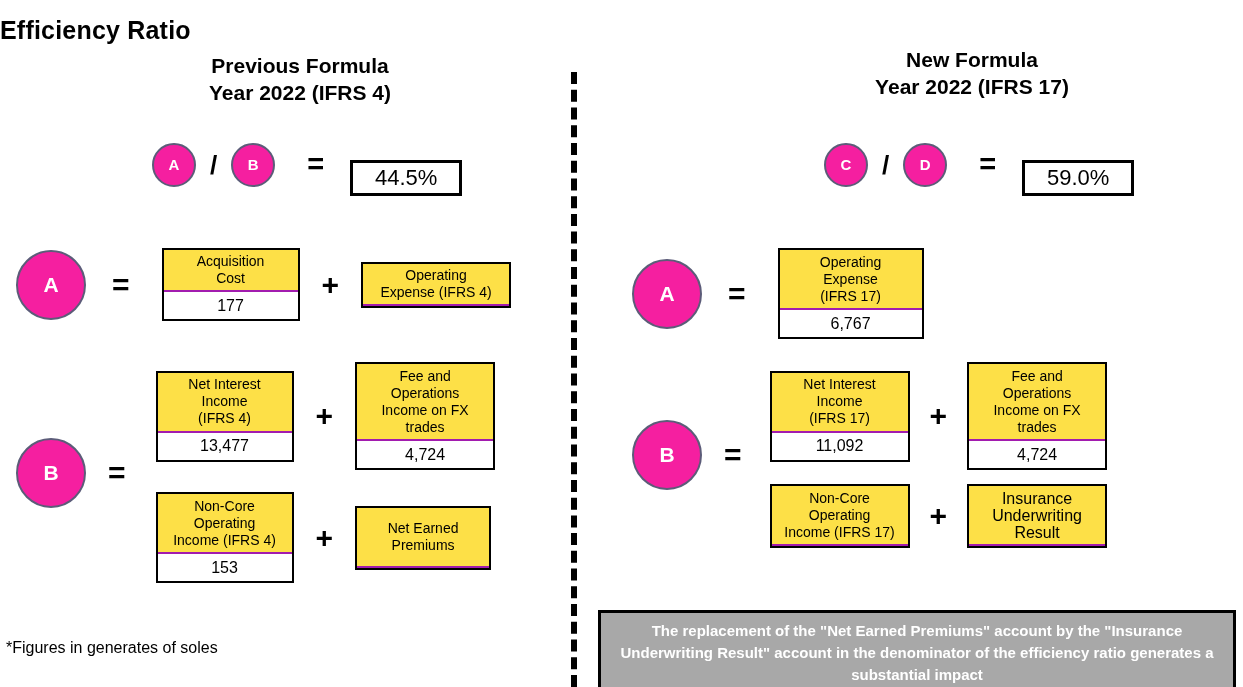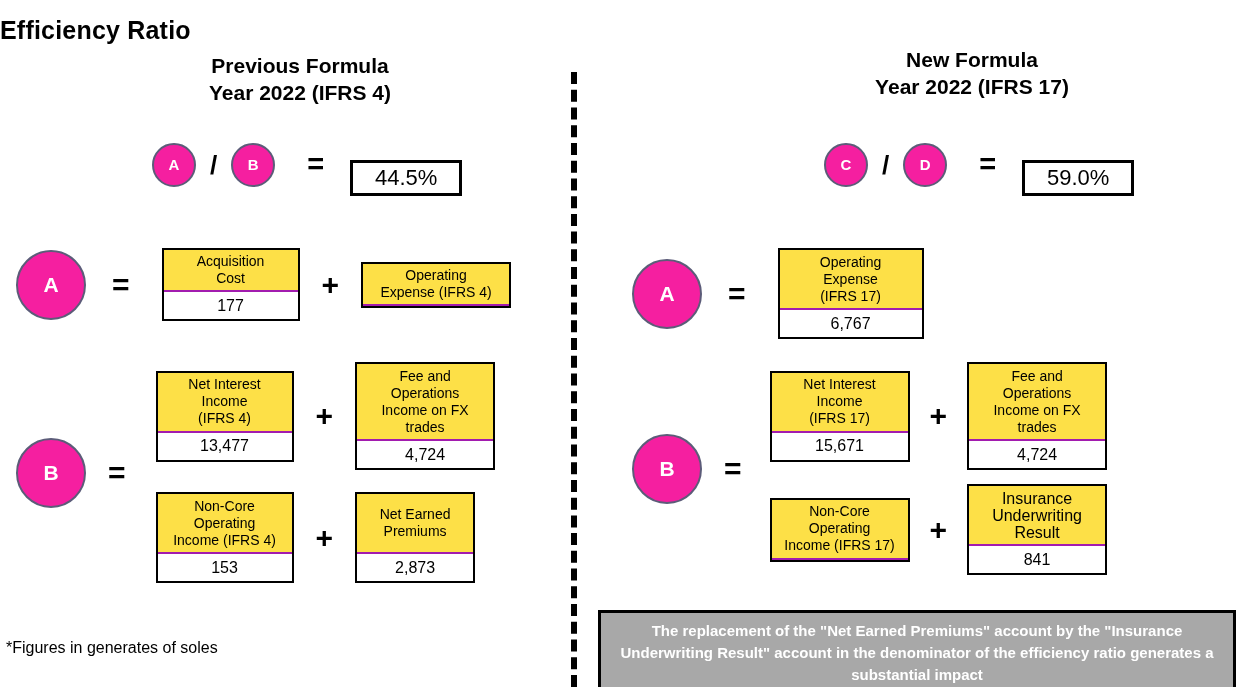--- a/index.html
+++ b/index.html
@@ -239,24 +239,23 @@
       </div>
     </div>
     <div class="sub-row">
       <div class="acct-box" style="width:138px">
         <div class="acct-head" style="height:60px">Non-Core
 Operating
 Income (IFRS 4)</div>
         <div class="acct-val">153</div>
       </div>
       <div class="plus">+</div>
-      <div class="acct-box" style="width:120px">
+      <div class="acct-box" style="width:136px">
         <div class="acct-head" style="height:60px">Net Earned
 Premiums</div>
-        <div class="acct-val">2,873</div>
       </div>
     </div>
   </div>
 </div>
 
 <div class="abs group-row" id="group-new-a">
   <div class="circle circle-lg">A</div>
   <div class="eq-lg">=</div>
   <div class="acct-box" style="width:146px">
     <div class="acct-head" style="height:60px">Operating
@@ -268,21 +267,21 @@
 
 <div class="abs group-row" id="group-new-b">
   <div class="circle circle-lg">B</div>
   <div class="eq-lg">=</div>
   <div class="stack">
     <div class="sub-row">
       <div class="acct-box" style="width:140px">
         <div class="acct-head" style="height:60px">Net Interest
 Income
 (IFRS 17)</div>
-        <div class="acct-val">15,671</div>
+        <div class="acct-val">11,092</div>
       </div>
       <div class="plus">+</div>
       <div class="acct-box" style="width:140px">
         <div class="acct-head" style="height:77px">Fee and
 Operations
 Income on FX
 trades</div>
         <div class="acct-val">4,724</div>
       </div>
     </div>
@@ -290,21 +289,20 @@
       <div class="acct-box" style="width:140px">
         <div class="acct-head" style="height:60px">Non-Core
 Operating
 Income (IFRS 17)</div>
       </div>
       <div class="plus">+</div>
       <div class="acct-box" style="width:140px">
         <div class="acct-head" style="height:60px;font-size:16px">Insurance
 Underwriting
 Result</div>
-        <div class="acct-val">841</div>
       </div>
     </div>
   </div>
 </div>
 
 <div class="abs" id="footnote">*Figures in generates of soles</div>
 
 <div class="abs" id="callout">The replacement of the "Net Earned Premiums" account by the "Insurance Underwriting Result" account in the denominator of the efficiency ratio generates a substantial impact</div>
 
 </body></html>

